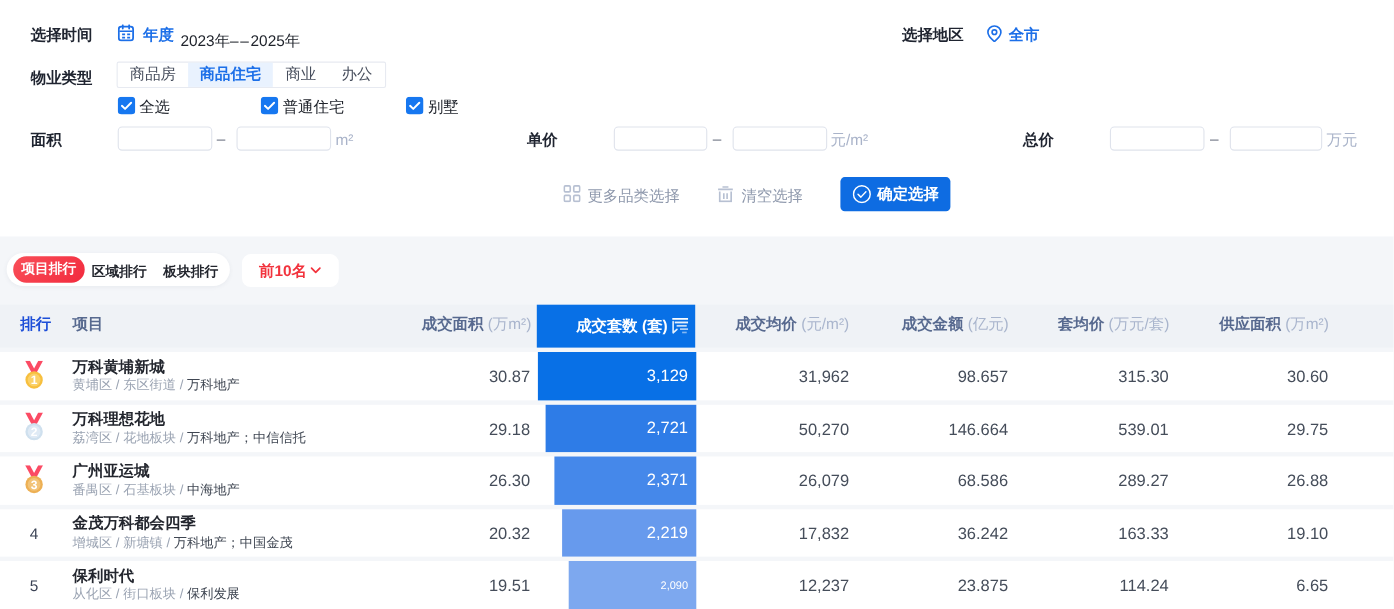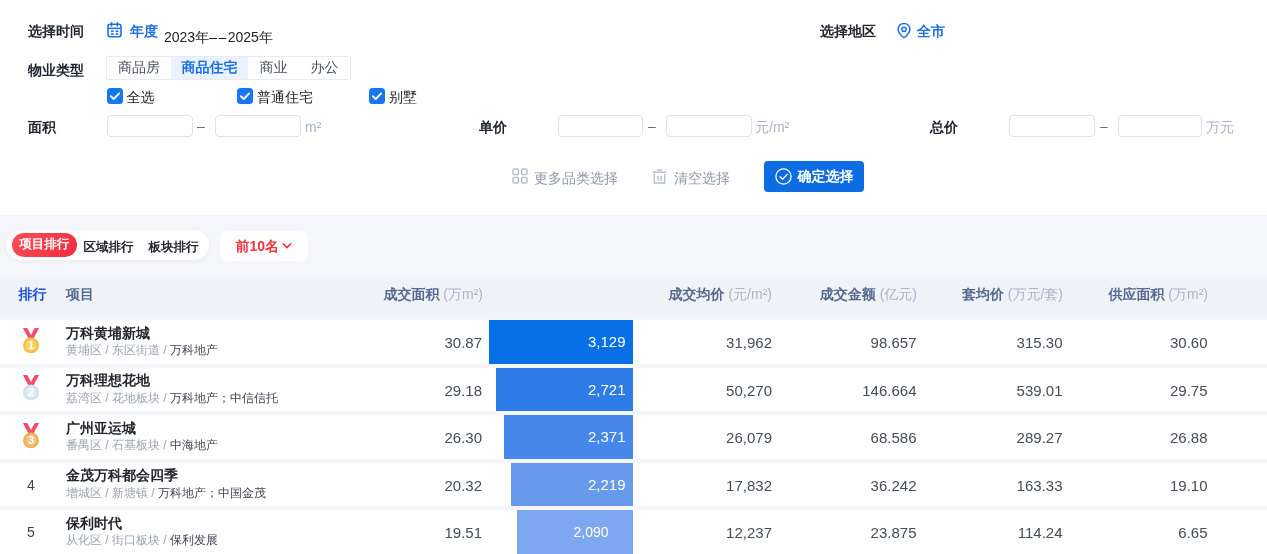--- a/index.html
+++ b/index.html
@@ -116,20 +116,31 @@
   <div class="abs" style="left:220px;top:230.5px;width:87.5px;height:30px;background:#fff;border-radius:8px;"></div>
   <div class="abs" style="left:235.5px;top:237.5px;color:#f2333d;font-weight:600;">前10名</div>
   <svg class="abs" style="left:281.5px;top:241.5px;" width="10" height="8" viewBox="0 0 10 8" fill="none">
       <path d="M1.2 1.8 L5 5.6 L8.8 1.8" stroke="#f2333d" stroke-width="1.6" stroke-linecap="round" stroke-linejoin="round"></path>
     </svg>
 
   <div class="abs" style="left:0;top:277px;width:1267px;height:39px;background:#eff2f6;"></div>
   <div class="abs" style="left:18.5px;top:286px;font-weight:700;color:#1d4ed8;">排行</div>
   <div class="abs" style="left:66px;top:286px;font-weight:700;color:#57698f;">项目</div>
   <div class="abs" style="right:784px;top:286px;"><span style="font-weight:700;color:#57698f;font-family:Liberation Mono, monospace;">成交面积</span> <span style="color:#a9b5cd;">(万m²)</span></div>
+  <div class="abs" style="left:488px;top:277px;width:144px;height:39px;background:#0870e6;display:flex;align-items:center;justify-content:flex-end;padding-right:6px;">
+    <span style="font-weight:600;color:#fff;">成交套数 (套)</span>
+    <svg width="15" height="15" viewBox="0 0 15 15" style="margin-left:4px;" fill="none">
+      <rect x="0.1" y="0" width="14.4" height="1.7" fill="#fff" opacity="0.98"></rect>
+      <rect x="2.4" y="3.3" width="12.1" height="1.7" fill="#fff" opacity="0.9"></rect>
+      <rect x="4.1" y="6.4" width="9.2" height="1.6" fill="#fff" opacity="0.78"></rect>
+      <rect x="7.2" y="9.4" width="7.3" height="1.6" fill="#fff" opacity="0.66"></rect>
+      <rect x="9.1" y="12.5" width="4.2" height="1.5" fill="#fff" opacity="0.5"></rect>
+      <path d="M0.9 3.4 L0.9 13.6 L4.4 10.4" stroke="#fff" stroke-width="1.5" opacity="0.9" stroke-linecap="round" stroke-linejoin="round"></path>
+    </svg>
+  </div>
   <div class="abs" style="right:495px;top:286px;"><span style="font-weight:700;color:#57698f;">成交均价</span> <span style="color:#a9b5cd;">(元/m²)</span></div>
   <div class="abs" style="right:350px;top:286px;"><span style="font-weight:700;color:#57698f;">成交金额</span> <span style="color:#a9b5cd;">(亿元)</span></div>
   <div class="abs" style="right:204px;top:286px;"><span style="font-weight:700;color:#57698f;">套均价</span> <span style="color:#a9b5cd;">(万元/套)</span></div>
   <div class="abs" style="right:59px;top:286px;"><span style="font-weight:700;color:#57698f;">供应面积</span> <span style="color:#a9b5cd;">(万m²)</span></div>
 
   <div id="rows">
   <div class="abs" style="left:0;top:320.0px;width:1267px;height:43.5px;background:#fff;"></div>
   <div class="abs" style="left:22px;top:327.5px;width:18px;height:26px;"><svg width="18" height="26" viewBox="0 0 18 26">
 <polygon points="0.9,0 5.2,0 11.7,12 7.4,12" fill="#fb4b64"></polygon>
 <polygon points="17.1,0 12.8,0 6.3,12 10.6,12" fill="#fb4b64"></polygon>
@@ -185,19 +196,19 @@
   <div class="abs" style="left:510.5px;top:462.5px;width:122px;height:43.5px;background:#679aed;display:flex;align-items:center;justify-content:flex-end;padding-right:7px;color:#fff;font-size:15px;">2,219</div>
   <div class="abs num" style="right:495px;top:476.5px;">17,832</div>
   <div class="abs num" style="right:350.5px;top:476.5px;">36.242</div>
   <div class="abs num" style="right:204.5px;top:476.5px;">163.33</div>
   <div class="abs num" style="right:59.5px;top:476.5px;">19.10</div>
   <div class="abs" style="left:0;top:510.0px;width:1267px;height:44.0px;background:#fff;"></div>
   <div class="abs" style="left:18px;top:524.0px;width:26px;text-align:center;color:#3a4254;font-size:14px;">5</div>
   <div class="abs" style="left:66px;top:514.5px;font-weight:700;color:#23262e;font-size:14px;line-height:17px;">保利时代</div>
   <div class="abs" style="left:66px;top:533.0px;font-size:12px;line-height:14px;color:#9aa3b2;">从化区 / 街口板块 / <span style="color:#3f4652;font-weight:500;">保利发展</span></div>
   <div class="abs num" style="right:785px;top:524.0px;">19.51</div>
-  <div class="abs" style="left:516.5px;top:510.0px;width:116px;height:44.0px;background:#7da8ef;display:flex;align-items:center;justify-content:flex-end;padding-right:24px;color:#fff;font-size:14px;">2,090</div>
+  <div class="abs" style="left:516.5px;top:510.0px;width:116px;height:44.0px;background:#7da8ef;display:flex;align-items:center;justify-content:flex-end;padding-right:7px;color:#fff;font-size:10px;">2,090</div>
   <div class="abs num" style="right:495px;top:524.0px;">12,237</div>
   <div class="abs num" style="right:350.5px;top:524.0px;">23.875</div>
   <div class="abs num" style="right:204.5px;top:524.0px;">114.24</div>
   <div class="abs num" style="right:59.5px;top:524.0px;">6.65</div>
   </div>
 </div>
 
 </body></html>

